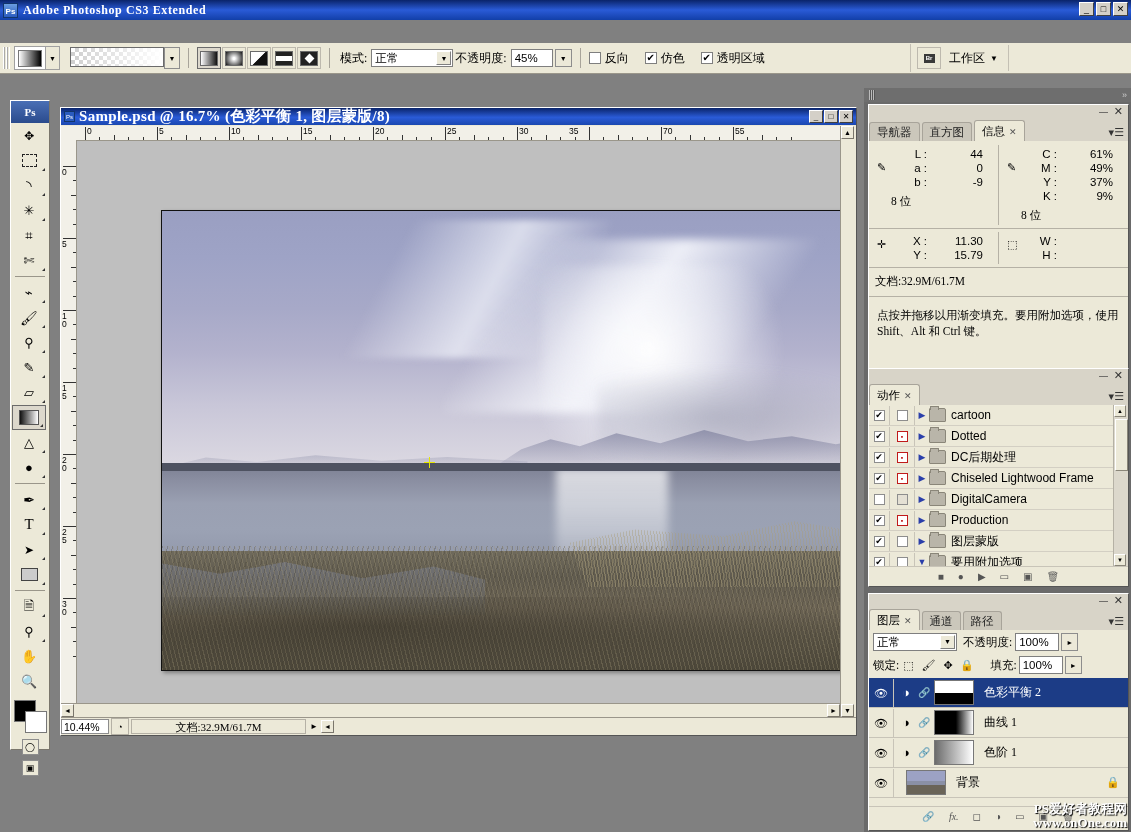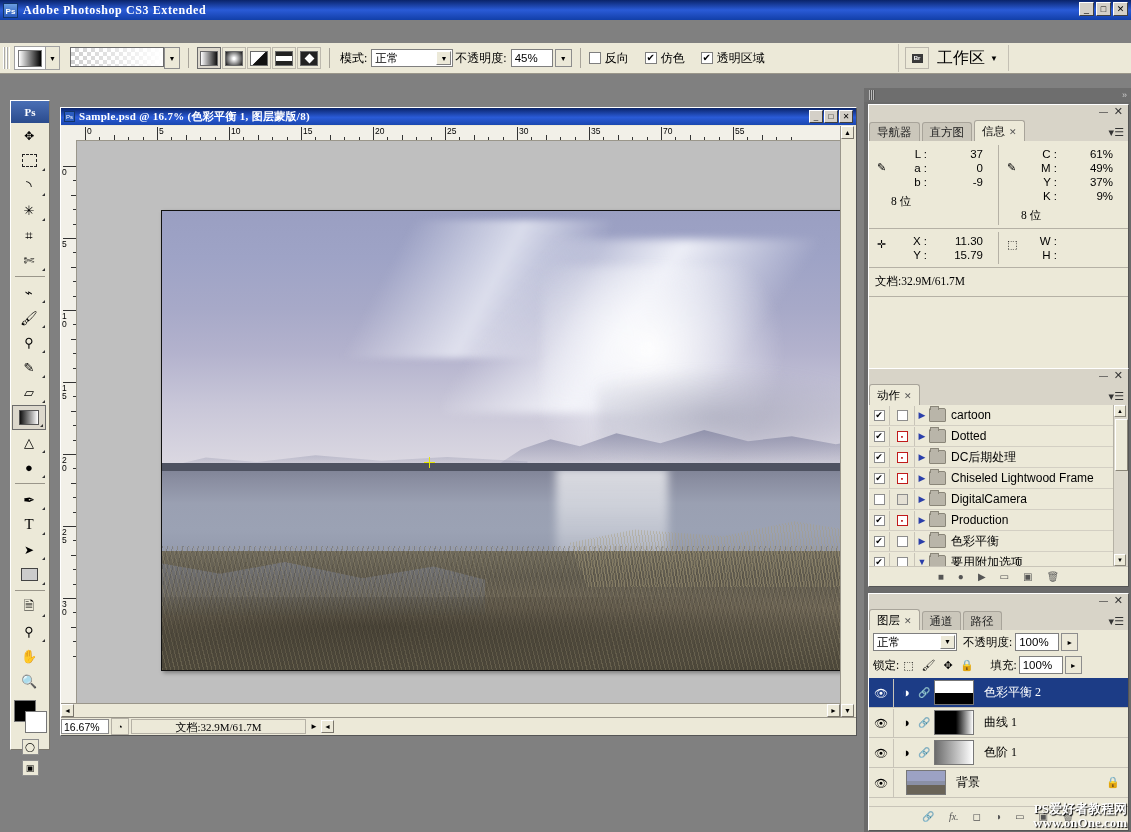--- a/index.html
+++ b/index.html
@@ -70,21 +70,21 @@
   .ob-stepper{width:17px;height:18px;border:1px solid #8d8d8d;background:#ece9d8;margin-left:2px;
     text-align:center;font-size:7px;line-height:17px;box-sizing:border-box;}
   .cbox{display:flex;align-items:center;margin-right:16px;}
   .cb{width:12px;height:12px;border:1px solid #7f7f7f;background:#fff;margin-right:4px;
     font-size:10px;line-height:10px;text-align:center;color:#000;box-sizing:border-box;}
   .ws-area{position:absolute;right:2px;top:1px;height:28px;display:flex;align-items:center;
     border-left:1px solid #c4c0b4;padding-left:6px;}
   .br-icon{width:22px;height:20px;background:#ece9d8;border:1px solid #bdb9ae;position:relative;
     display:flex;align-items:center;justify-content:center;font-size:7px;font-weight:bold;}
   .br-sq{width:11px;height:9px;background:#3a3a3a;color:#fff;font-size:6px;text-align:center;line-height:9px;}
-  .ws-label{font-size:16px;margin-left:8px;font-family:"Liberation Serif","DejaVu Serif",serif;}
+  .ws-label{font-size:12px;margin-left:8px;font-family:"Liberation Serif","DejaVu Serif",serif;}
   .ws-tri{margin-left:5px;font-size:8px;}
   .ws-blank{width:120px;height:26px;border-left:1px solid #c4c0b4;margin-left:10px;}
 
   
   .toolbox{position:absolute;left:10px;top:100px;width:38px;height:648px;
     background:#ece9d8;border:1px solid #fff;border-right-color:#7a766c;border-bottom-color:#7a766c;}
   .tb-header{height:22px;background:linear-gradient(to bottom,#4a6fb5,#2a4b8d);
     color:#fff;font-weight:bold;font-size:11px;text-align:center;line-height:22px;
     font-family:"Liberation Serif",serif;}
   .tool{width:36px;height:25px;display:flex;align-items:center;justify-content:center;position:relative;}
@@ -99,21 +99,21 @@
   .qm-btn{width:15px;height:14px;border:1px solid #8d8d8d;background:#ece9d8;
     display:flex;align-items:center;justify-content:center;}
 
   
   .docwin{position:absolute;left:60px;top:107px;width:795px;height:627px;
     background:#ece9d8;border:1px solid #fff;border-right-color:#555;border-bottom-color:#555;}
   .doc-title{height:17px;background:linear-gradient(to bottom,#0a246a,#2a5bd7 55%,#1a47b0);
     display:flex;align-items:center;padding-left:3px;}
   .doc-ps{width:11px;height:11px;background:#2a5bbf;color:#fff;font-size:6px;
     text-align:center;line-height:11px;margin-right:4px;border:1px solid #12356b;box-sizing:border-box;}
-  .doc-title-text{color:#fff;font-size:11px;font-weight:bold;
+  .doc-title-text{color:#fff;font-size:15px;font-weight:bold;
     font-family:"Liberation Serif","DejaVu Serif",serif;letter-spacing:.3px;}
   .doc-btns{position:absolute;right:3px;top:2px;display:flex;gap:1px;}
   .doc-btn{width:14px;height:13px;background:#d4d0c8;border:1px solid #fff;
     border-right-color:#404040;border-bottom-color:#404040;
     font-size:8px;line-height:11px;text-align:center;box-sizing:border-box;}
 
   .ruler-h{position:absolute;left:15px;top:18px;width:779px;height:14px;background:#f2f0e8;
     border-bottom:1px solid #9a968a;overflow:hidden;}
   .ruler-v{position:absolute;left:0px;top:32px;width:15px;height:577px;background:#f2f0e8;
     border-right:1px solid #9a968a;overflow:hidden;}
@@ -471,21 +471,21 @@
         <div class="tick" style="left: 383.4px; width: 1px; bottom: 0px; height: 3px;"></div>
         <div class="tick" style="left: 397.8px; width: 1px; bottom: 0px; height: 5px;"></div>
         <div class="tick" style="left: 412.2px; width: 1px; bottom: 0px; height: 3px;"></div>
         <div class="tick" style="left: 426.6px; width: 1px; bottom: 0px; height: 3px;"></div>
         <div class="rl-num" style="left: 443px;">30</div>
         <div class="tick" style="left: 441px; width: 1px; bottom: 0px; height: 13px;"></div>
         <div class="tick" style="left: 455.4px; width: 1px; bottom: 0px; height: 3px;"></div>
         <div class="tick" style="left: 469.8px; width: 1px; bottom: 0px; height: 5px;"></div>
         <div class="tick" style="left: 484.2px; width: 1px; bottom: 0px; height: 3px;"></div>
         <div class="tick" style="left: 498.6px; width: 1px; bottom: 0px; height: 3px;"></div>
-        <div class="rl-num" style="left: 515px; text-align: center;">35</div>
+        <div class="rl-num" style="left: 493px; text-align: center;">35</div>
         <div class="tick" style="left: 513px; width: 1px; bottom: 0px; height: 13px;"></div>
         <div class="tick" style="left: 527.4px; width: 1px; bottom: 0px; height: 3px;"></div>
         <div class="tick" style="left: 541.8px; width: 1px; bottom: 0px; height: 5px;"></div>
         <div class="tick" style="left: 556.2px; width: 1px; bottom: 0px; height: 3px;"></div>
         <div class="tick" style="left: 570.6px; width: 1px; bottom: 0px; height: 3px;"></div>
         <div class="rl-num" style="left: 587px;">70</div>
         <div class="tick" style="left: 585px; width: 1px; bottom: 0px; height: 13px;"></div>
         <div class="tick" style="left: 599.4px; width: 1px; bottom: 0px; height: 3px;"></div>
         <div class="tick" style="left: 613.8px; width: 1px; bottom: 0px; height: 5px;"></div>
         <div class="tick" style="left: 628.2px; width: 1px; bottom: 0px; height: 3px;"></div>
@@ -602,21 +602,21 @@
     <div class="vscroll">
       <div class="sb-btn">▲</div>
       <div style="position:absolute;bottom:0;left:0;" class="sb-btn">▼</div>
     </div>
     <div class="hscroll">
       <div class="sb-btn" style="position:absolute;left:0;">◄</div>
       <div class="sb-btn" style="position:absolute;right:0;">►</div>
     </div>
 
     <div class="statusbar">
-      <div class="zoom-field">16.67%</div>
+      <div class="zoom-field">10.44%</div>
       <div class="st-icon">
           <span style="font-size:9px;">◔</span>
         </div>
       <div class="st-doc">文档:32.9M/61.7M</div>
       <div style="font-size:8px;margin-left:4px;">►</div>
       <div class="sb-btn" style="margin-left:3px;">◄</div>
     </div>
   </div>
 
   <div class="dock">
@@ -636,21 +636,21 @@
         <div class="tab active"><span>信息</span><span class="x">✕</span></div>
         <div class="p-menu">▾☰</div>
       </div>
 
       <div class="info-body">
         <div class="info-grid">
           <div class="info-col">
             <span class="ic-icon">✎</span>
             <div class="ir">
                 <span class="k">L :</span>
-                <span class="v">37</span>
+                <span class="v">44</span>
               </div>
             <div class="ir">
                 <span class="k">a :</span>
                 <span class="v">0</span>
               </div>
             <div class="ir">
                 <span class="k">b :</span>
                 <span class="v">-9</span>
               </div>
             <div class="bits">8 位</div>
@@ -700,20 +700,21 @@
             <div class="ir">
                 <span class="k">H :</span>
                 <span class="v"></span>
               </div>
           </div>
         </div>
 
         <div class="info-div"></div>
         <div class="doc-line">文档:32.9M/61.7M</div>
         <div class="info-div"></div>
+        <div class="hint">点按并拖移以用渐变填充。要用附加选项，使用 Shift、Alt 和 Ctrl 键。</div>
       </div>
     </div>
 
     <div class="panel" style="top:280px;height:217px;">
       <div class="panel-top">
         <span class="p-min">—</span>
         <span class="p-close">✕</span>
       </div>
       <div class="tabs">
         <div class="tab active"><span>动作</span><span class="x">✕</span></div>
@@ -789,21 +790,21 @@
         </div>
         <div class="act-row">
           <div class="act-cb">
               <div class="cb2">✔</div>
             </div>
           <div class="act-mod">
               <div class="mod-box"></div>
             </div>
           <div class="act-tri">▶</div>
           <div class="folder"></div>
-          <div class="act-name">色彩平衡</div>
+          <div class="act-name">图层蒙版</div>
         </div>
         <div class="act-row">
           <div class="act-cb">
               <div class="cb2">✔</div>
             </div>
           <div class="act-mod">
               <div class="mod-box"></div>
             </div>
           <div class="act-tri">▼</div>
           <div class="folder"></div>

